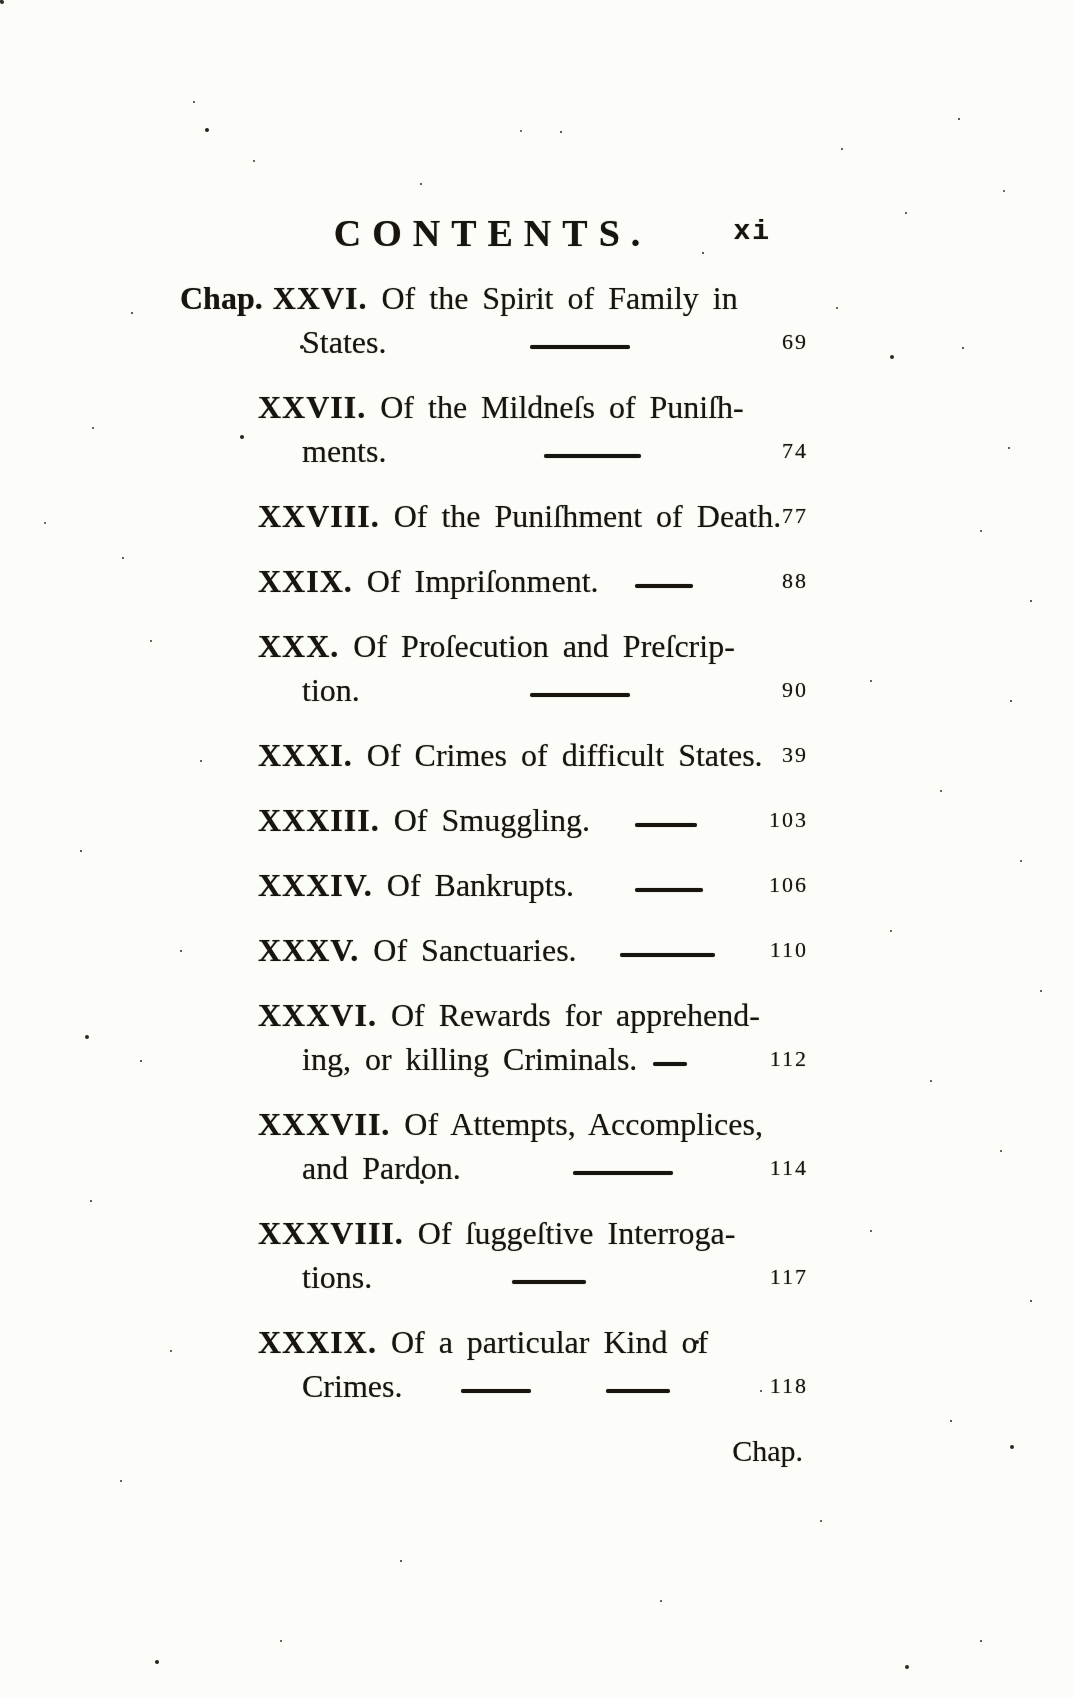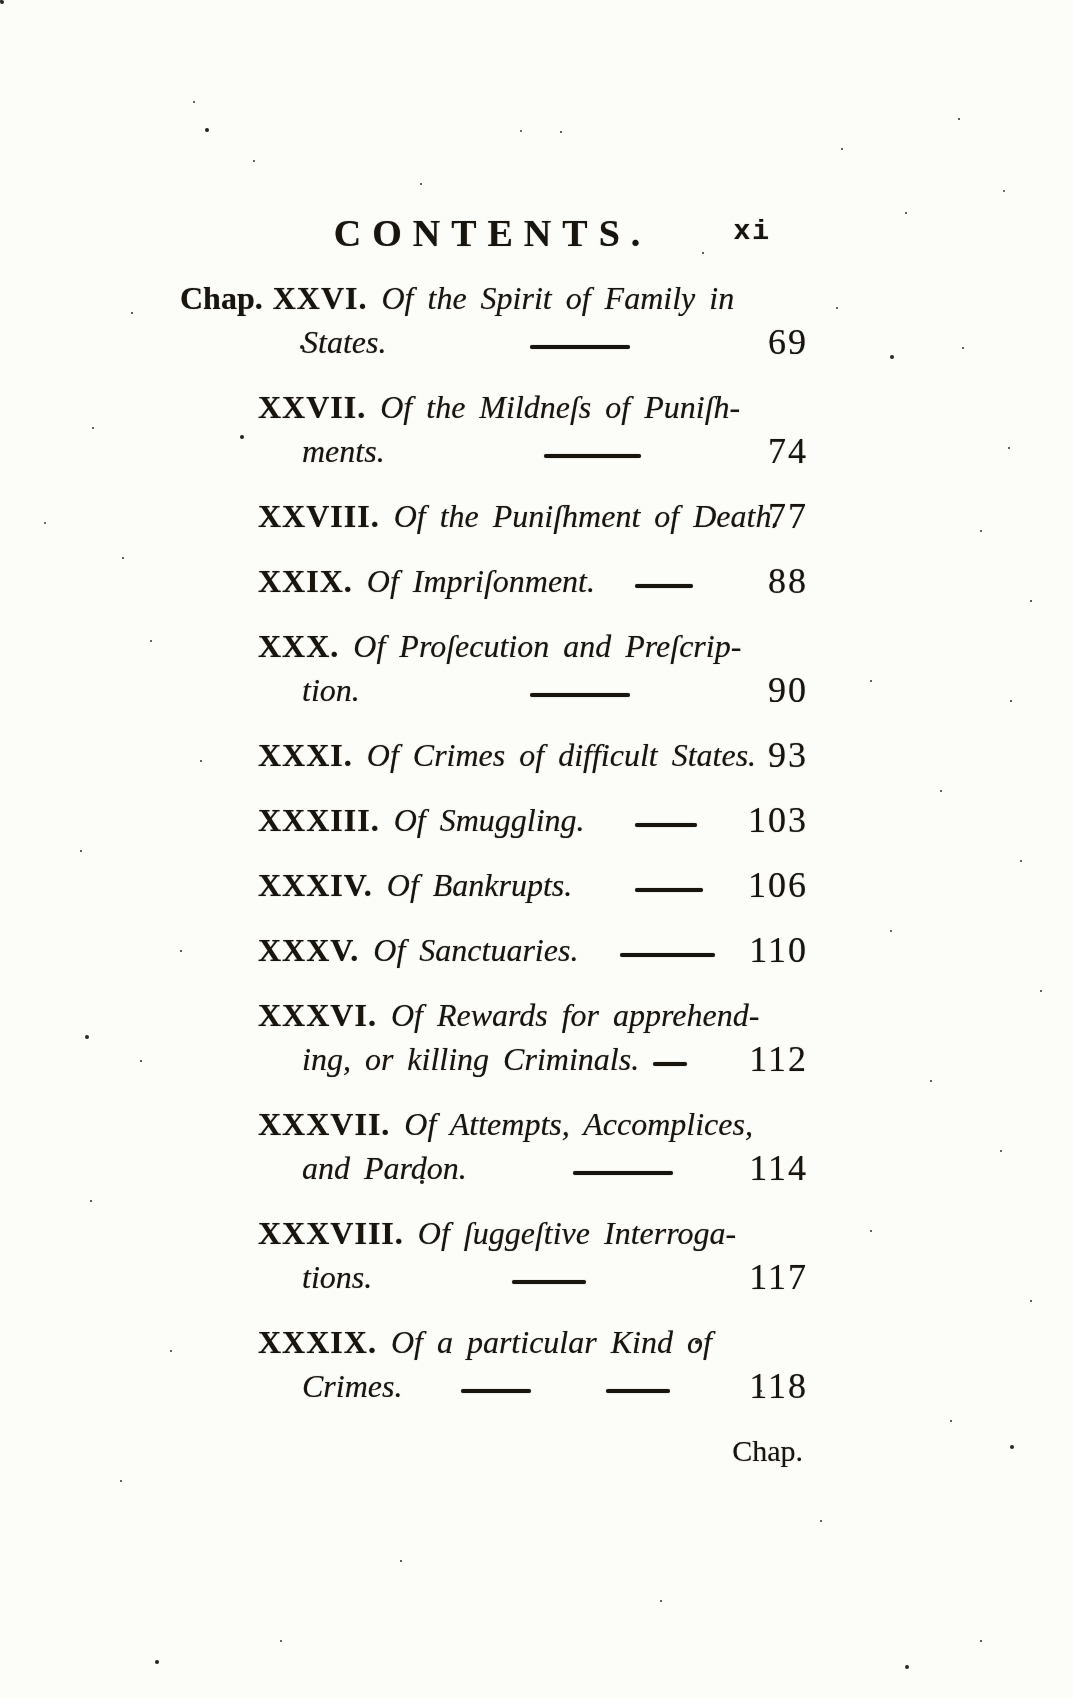--- a/index.html
+++ b/index.html
@@ -22,25 +22,25 @@
   }
   .entry{margin-bottom:21px;}
   .line{
     position:relative;height:44px;line-height:44px;font-size:32px;
     white-space:nowrap;text-shadow:0 0 1px rgba(24,20,12,.5);
   }
   .l1{padding-left:88px;}
   .l1.haschap{padding-left:10px;}
   .chap{font-weight:bold;margin-right:10px;}
   .num{font-weight:bold;letter-spacing:1px;margin-right:14px;text-align:right;}
-  .ttl{font-style:italic;word-spacing:6px;margin-top:16px;}
+  .ttl{word-spacing:6px;margin-top:16px;}
   .l2{padding-left:132px;}
   .dash{position:absolute;top:25px;height:4px;background:#18150f;border-radius:2px;
         box-shadow:0 0 1px rgba(24,20,12,.6);}
-  .pg{position:absolute;right:7px;top:0;font-size:36px;letter-spacing:2px;}
+  .pg{position:absolute;right:7px;top:0;font-size:22px;letter-spacing:2px;}
   .catchword-line{position:relative;height:44px;line-height:44px;font-size:30px;
     text-align:right;padding-right:12px;text-shadow:0 0 1px rgba(24,20,12,.5);}
   
   .speck,.speck2{position:absolute;width:2px;height:2px;border-radius:50%;background:#2b2923;top:0;left:0;}
   .speck{box-shadow:
     193px 101px 0 0 #35322b, 560px 131px 0 0 #2b2923, 841px 148px 0 0 #35322b,
     958px 118px 0 0 #2b2923, 253px 160px 0 0 #3a362e, 420px 183px 0 0 #35322b,
     702px 252px 0 0 #2b2923, 905px 212px 0 0 #35322b, 1003px 190px 0 0 #44403a,
     131px 312px 0 0 #2b2923, 92px 427px 0 0 #35322b, 962px 347px 0 0 #2b2923,
     836px 307px 0 0 #3a362e, 1008px 447px 0 0 #35322b, 122px 557px 0 0 #2b2923,
@@ -86,21 +86,21 @@
           <div class="line l1"><span class="num">XXVIII.</span><span class="ttl">Of the Puniſhment of Death.</span><span class="pg">77</span></div>
         </div>
         <div class="entry">
           <div class="line l1"><span class="num">XXIX.</span><span class="ttl">Of Impriſonment.</span><span class="dash" style="left: 465px; width: 58px;"></span><span class="pg">88</span></div>
         </div>
         <div class="entry">
           <div class="line l1"><span class="num">XXX.</span><span class="ttl">Of Proſecution and Preſcrip-</span></div>
           <div class="line l2"><span class="ttl">tion.</span><span class="dash" style="left: 360px; width: 100px;"></span><span class="pg">90</span></div>
         </div>
         <div class="entry">
-          <div class="line l1"><span class="num">XXXI.</span><span class="ttl">Of Crimes of difficult States.</span><span class="pg">93</span></div>
+          <div class="line l1"><span class="num">XXXI.</span><span class="ttl">Of Crimes of difficult States.</span><span class="pg">39</span></div>
         </div>
         <div class="entry">
           <div class="line l1"><span class="num">XXXIII.</span><span class="ttl">Of Smuggling.</span><span class="dash" style="left: 465px; width: 62px;"></span><span class="pg">103</span></div>
         </div>
         <div class="entry">
           <div class="line l1"><span class="num">XXXIV.</span><span class="ttl">Of Bankrupts.</span><span class="dash" style="left: 465px; width: 68px;"></span><span class="pg">106</span></div>
         </div>
         <div class="entry">
           <div class="line l1"><span class="num">XXXV.</span><span class="ttl">Of Sanctuaries.</span><span class="dash" style="left: 450px; width: 95px;"></span><span class="pg">110</span></div>
         </div>

